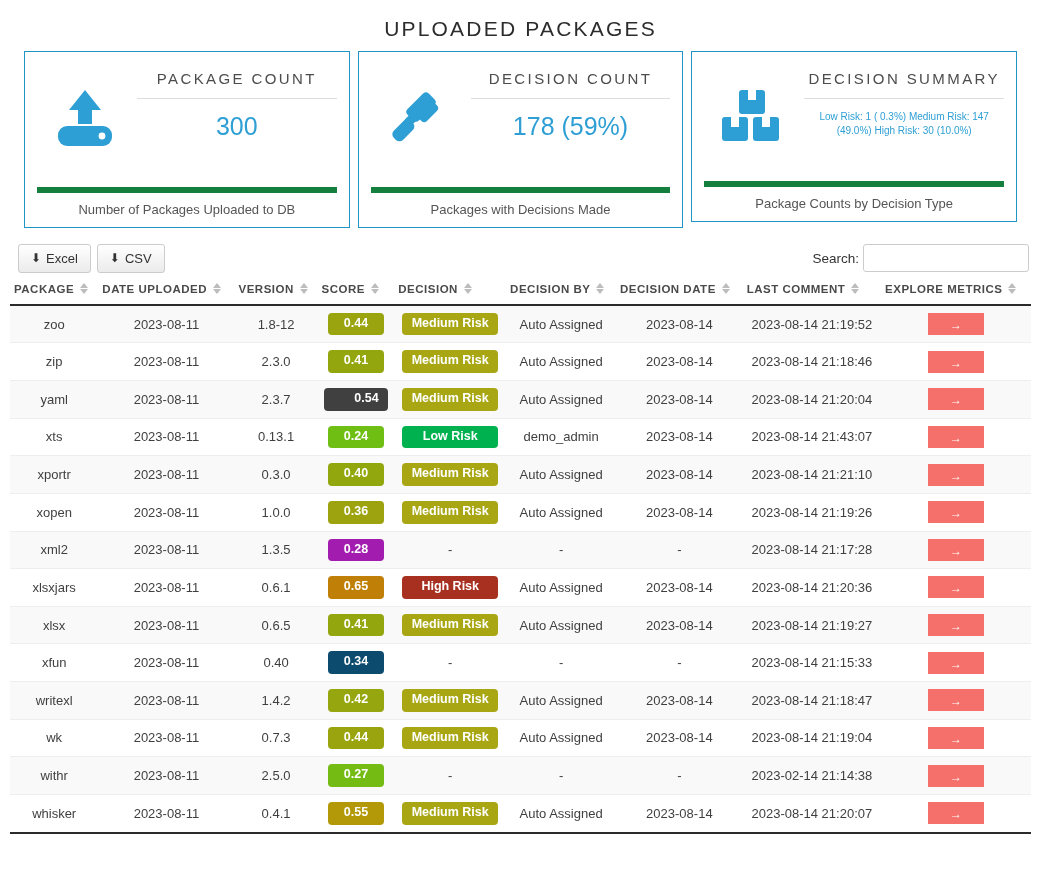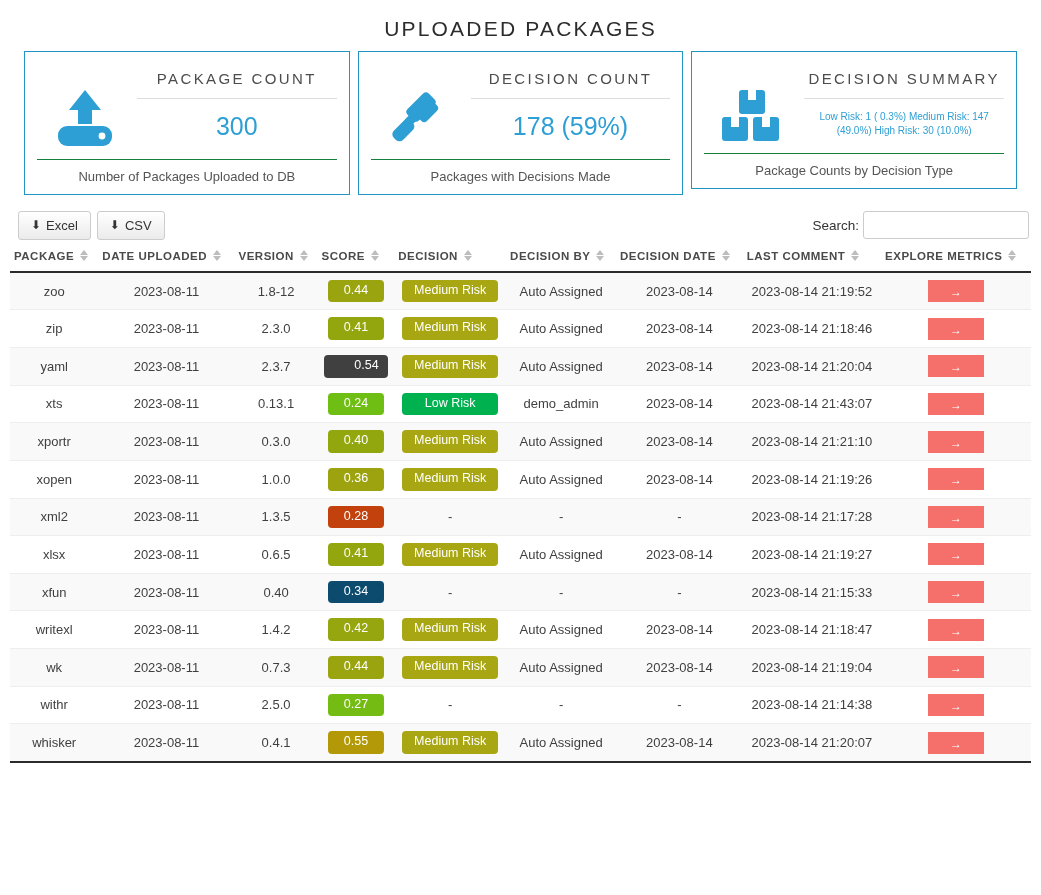--- a/index.html
+++ b/index.html
@@ -77,25 +77,26 @@
     padding: 6px 0 12px 0;
     font-weight: 400;
     line-height: 1.2;
   }
   .card-value.small {
     font-size: 10px;
     line-height: 1.45;
     padding: 5px 4px 8px 4px;
   }
   .card-footer {
-    border-top: 1px solid #15803d;
+    border-top: 6px solid #15803d;
     text-align: center;
     font-size: 13px;
     color: #555555;
     padding: 9px 0 10px 0;
+    margin-top: 28px;
   }
 
   
   .toolbar {
     display: flex;
     align-items: center;
     justify-content: space-between;
     padding: 16px 12px 6px 18px;
   }
   .export-buttons { display: flex; gap: 6px; }
@@ -181,21 +182,21 @@
   table.pkg-table tbody tr:nth-child(odd) { background: #f9f9f9; }
   table.pkg-table tbody tr:nth-child(even) { background: #ffffff; }
   table.pkg-table tbody tr:last-child td { border-bottom: 2px solid #2b2b2b; }
 
   .badge {
     display: inline-block;
     min-width: 56px;
     padding: 3px 9px 4px 9px;
     border-radius: 4px;
     color: #ffffff;
-    font-weight: 400;
+    font-weight: 700;
     font-size: 12.5px;
     line-height: 1.25;
   }
   .badge.decision { min-width: 96px; }
   .dash { color: #3f3f3f; }
 
   .explore-btn {
     display: inline-block;
     background: #f5706a;
     color: #ffffff;
@@ -439,25 +440,36 @@
           <td><span class="badge decision" style="background: rgb(168, 166, 18);">Medium Risk</span></td>
           <td>Auto Assigned</td>
           <td>2023-08-14</td>
           <td>2023-08-14 21:19:26</td>
           <td><button class="explore-btn">→</button></td>
         </tr>
         <tr>
           <td>xml2</td>
           <td>2023-08-11</td>
           <td>1.3.5</td>
-          <td><span class="badge" style="background: #c2410c;">0.28</span></td>
+          <td><span class="badge" style="background: #a21caf;">0.28</span></td>
           <td><span class="dash">-</span></td>
           <td>-</td>
           <td>-</td>
           <td>2023-08-14 21:17:28</td>
+          <td><button class="explore-btn">→</button></td>
+        </tr>
+        <tr>
+          <td>xlsxjars</td>
+          <td>2023-08-11</td>
+          <td>0.6.1</td>
+          <td><span class="badge" style="background: rgb(192, 127, 6);">0.65</span></td>
+          <td><span class="badge decision" style="background: rgb(168, 48, 33);">High Risk</span></td>
+          <td>Auto Assigned</td>
+          <td>2023-08-14</td>
+          <td>2023-08-14 21:20:36</td>
           <td><button class="explore-btn">→</button></td>
         </tr>
         <tr>
           <td>xlsx</td>
           <td>2023-08-11</td>
           <td>0.6.5</td>
           <td><span class="badge" style="background: rgb(147, 166, 13);">0.41</span></td>
           <td><span class="badge decision" style="background: rgb(168, 166, 18);">Medium Risk</span></td>
           <td>Auto Assigned</td>
           <td>2023-08-14</td>
@@ -498,21 +510,21 @@
           <td><button class="explore-btn">→</button></td>
         </tr>
         <tr>
           <td>withr</td>
           <td>2023-08-11</td>
           <td>2.5.0</td>
           <td><span class="badge" style="background: rgb(116, 188, 19);">0.27</span></td>
           <td><span class="dash">-</span></td>
           <td>-</td>
           <td>-</td>
-          <td>2023-08-14 21:14:38</td>
+          <td>2023-02-14 21:14:38</td>
           <td><button class="explore-btn">→</button></td>
         </tr>
         <tr>
           <td>whisker</td>
           <td>2023-08-11</td>
           <td>0.4.1</td>
           <td><span class="badge" style="background: rgb(179, 153, 8);">0.55</span></td>
           <td><span class="badge decision" style="background: rgb(168, 166, 18);">Medium Risk</span></td>
           <td>Auto Assigned</td>
           <td>2023-08-14</td>

